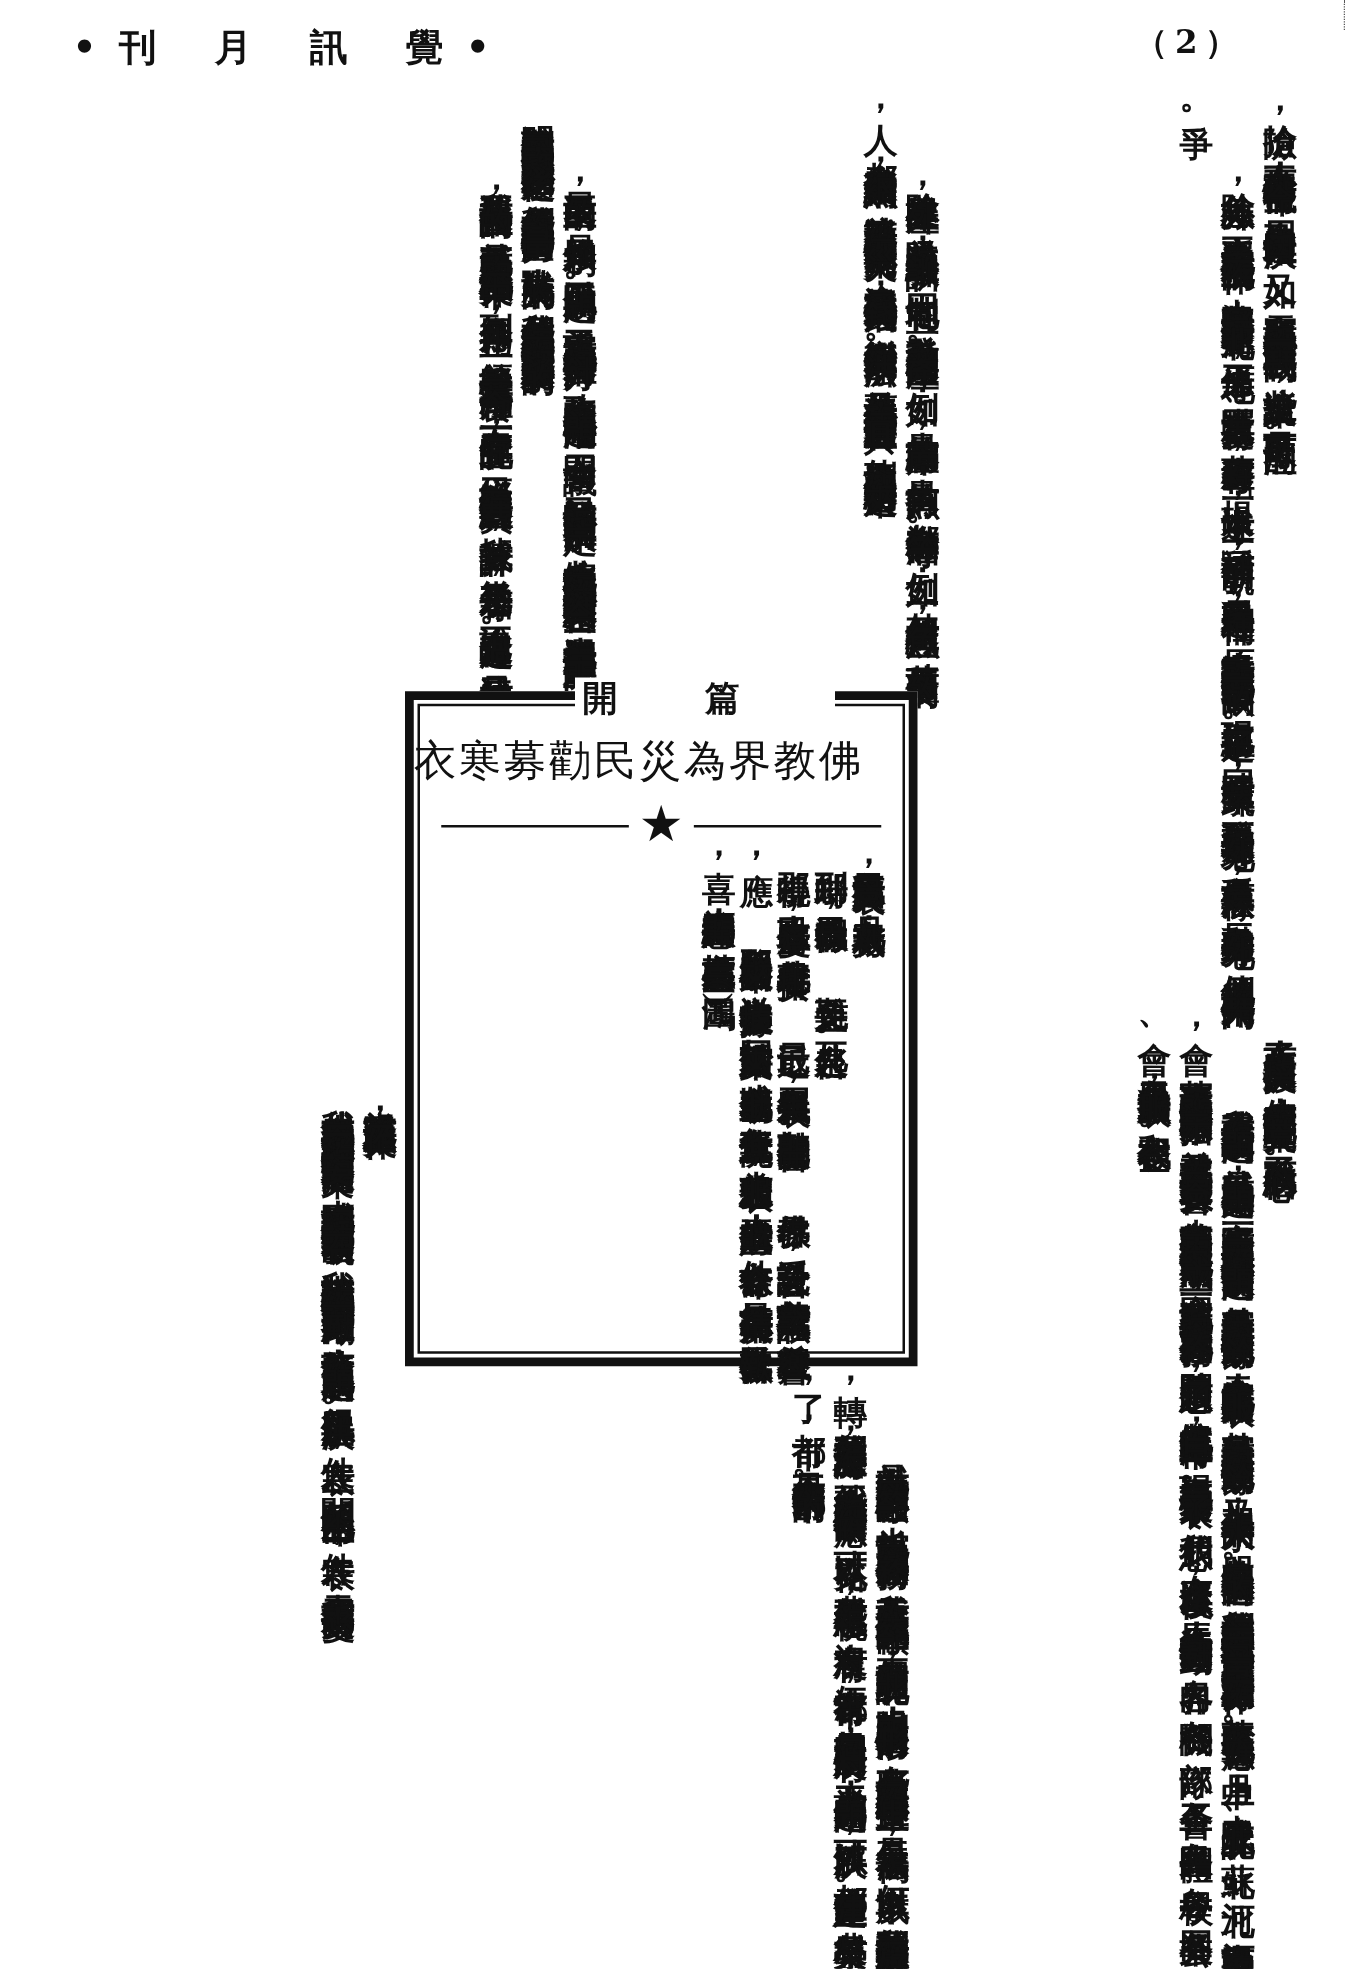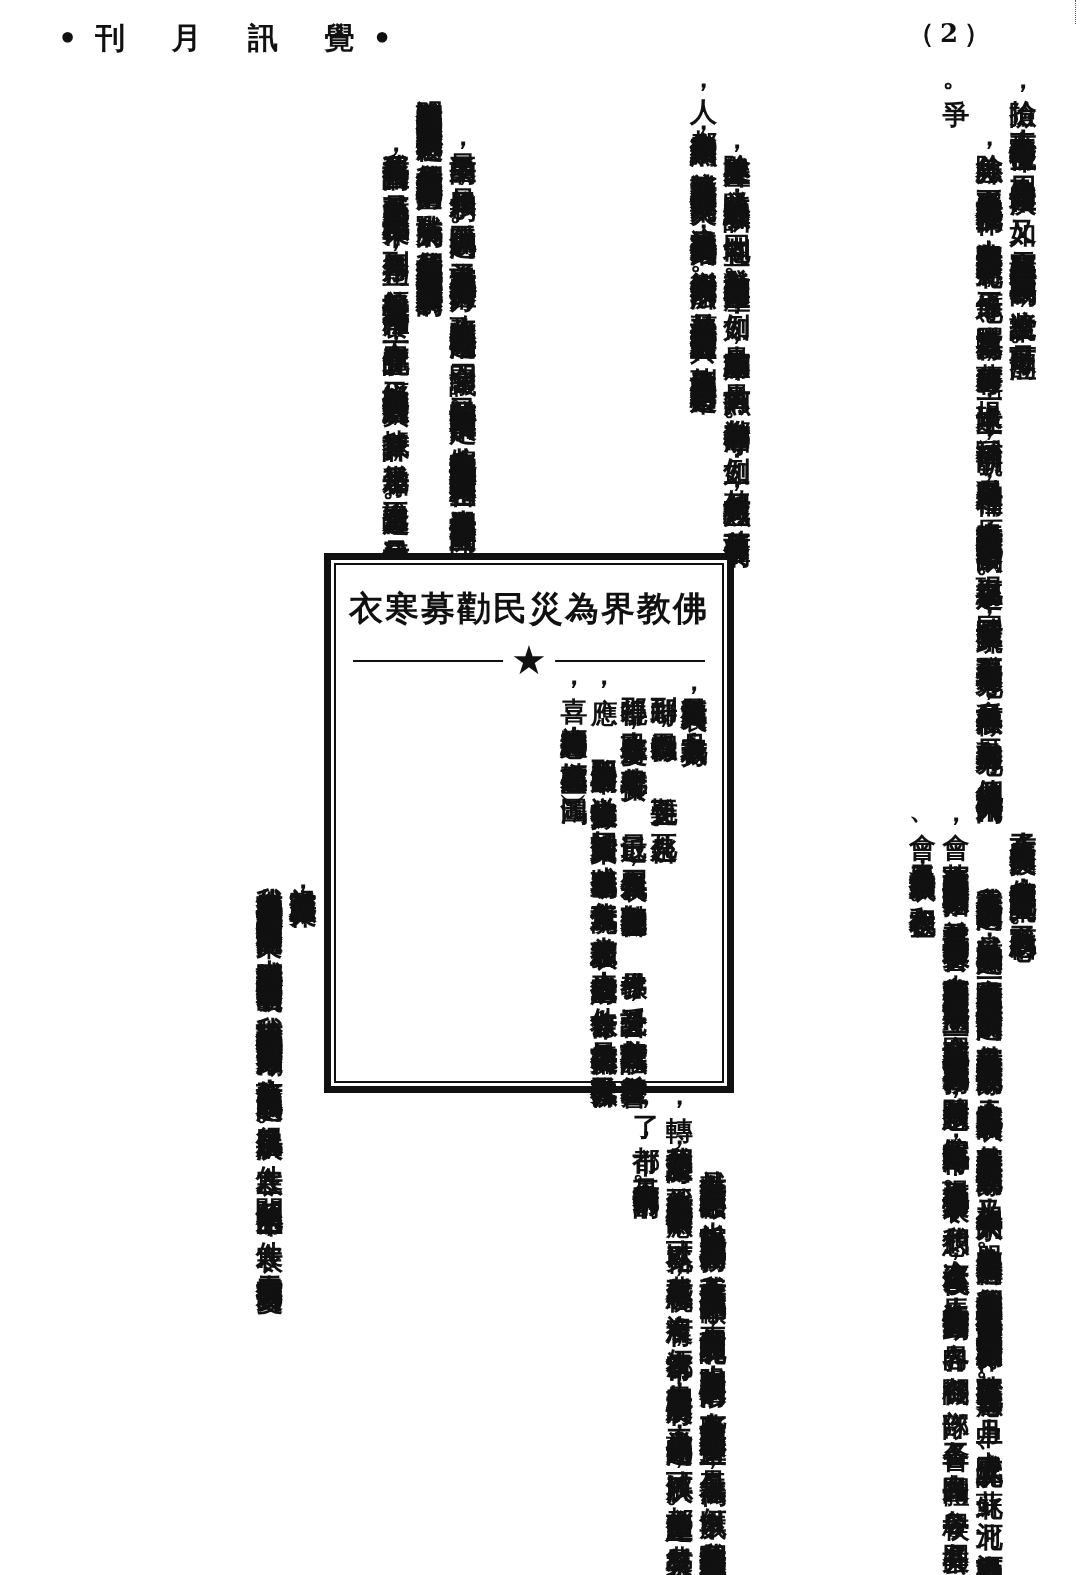--- a/index.html
+++ b/index.html
@@ -13,21 +13,21 @@
   .block p.indent { text-indent:2em; }
   .block p.noindent { text-indent:0; }
   
   .box { position:absolute; left:324px; top:553px; width:410px; height:540px;
          border:7px solid #111; box-sizing:border-box;
          background:#fff;
          outline:2px solid #111; outline-offset:-12px; }
   .box-kicker { position:absolute; left:0; right:0; top:-20px; text-align:center; font-size:28px; font-weight:bold;
                 letter-spacing:70px; padding-left:70px; }
   .box-kicker span { background:#fff; padding:0 6px; }
-  .box-title { position:absolute; left:0; right:0; top:26px; text-align:center; font-size:34px; font-weight:bold;
+  .box-title { position:absolute; left:0; right:0; top:26px; text-align:left; font-size:34px; font-weight:normal;
                letter-spacing:2px; font-family:"DejaVu Sans","Liberation Sans",sans-serif; }
   .box-rule { position:absolute; left:22px; right:22px; top:100px; height:2px; background:#111; }
   .box-star { position:absolute; left:50%; top:80px; transform:translateX(-50%); font-size:40px; line-height:40px;
               background:#fff; padding:0 8px; }
   .poem { position:absolute; right:18px; top:116px; height:400px;
           writing-mode:vertical-rl; text-orientation:upright; font-weight:bold;
           font-size:27px; line-height:30px; letter-spacing:1px; }
   .poem p { margin:0; }
   .pagecorner { position:absolute; right:6px; top:0; width:6px; height:24px; border-left:1px dotted #555; }
 </style>
@@ -46,20 +46,21 @@
 <div class="block" style="right:334px; top:78px; height:450px; width:250px;">
   <p class="indent">除農業生產外，並吸收過去的經驗教訓，因地制宜，發動多種多樣的副業生產。例如：大量的編蘆蓆，大量的打魚，鄰份有榨油等等。例如：某一個村組織打魚，積蓄一兩月糧食的人，都拿出來做資結魚網，這就幫助了全村的人得以渡過長期的荒災，這樣就是變死錢為活錢，變短錢為長錢的辦法。並且預先準備治河工程中所需的各種工具，使副業生產與興修水利結合起來。</p>
 </div>
 
 <div class="block" style="left:40px; top:78px; height:700px; width:440px;">
   <p class="indent">最重要的，是興修水利，以工代賑的問題。為了實現毛主席的根本治好淮河方針，政務院中央會經專為治淮問題，召開會議，已發佈了關於治理淮河的決定。皖北生產救災指揮部已經計劃為使治淮與救災相結合，先選擇一部份工程於下月間開工。已經開始集中訓練大批工作幹部，各大學土木工程、水利工程的學生，以備動員幾百萬群眾投入巨大的動員將是歷史上一次有名的動員；這個治淮工程之一。這說明我們中國人民在推翻帝國主義壓迫和反動統治之後，我們是能夠組織和發動自己的力量，戰勝災荒的；我們是能夠將好幾個朝代所不能解決的淮河水患轉變為水利的。</p>
   <p class="indent">我還要報告諸位的，就是中央人民政府在一九四九年救災工作中，到今年四月為止，曾經投入了十五萬萬三千萬斤糧食，而在今年皖北一區，已經投入的和將要投入的經費，據我計算，幾乎是相等，說不定還會超過。這是已往任何時代任何政府不能做到的。應當說，</p>
 </div>
 
 <div class="box">
+  <div class="box-kicker"><span>開篇</span></div>
   <div class="box-title" style="direction:rtl; unicode-bidi:bidi-override;">佛教界為災民勸募寒衣</div>
   <div class="box-rule"></div>
   <div class="box-star">★</div>
   <div class="poem">
     <p>秋風瀟瑟災民哀，九月寒衣未剪裁；</p>
     <p>到那時 朔風吹徹骨， 難免要 一死赴泉台。</p>
     <p>那曉得 人民政府多仁愛，此事老早有安排， 最近已 召集各界眾代表，勸募寒衣把會開。 佛教界 受託設分會，救苦救難理應該。希望道友齊響應， 將那勿用的衣衫檢出來；送交佛寺換收據，如同妙寶供如來。或將寒衣代金助，每套代金五萬塊。大慈大悲捐衣服，大喜大捨出錢財；一件衣救一條命，無量功德廣難猜。災民歡喜佛歡喜，福壽綿綿智慧開；高標姓氏在蓮臺。（鴻圖）</p>
   </div>
 </div>
 

